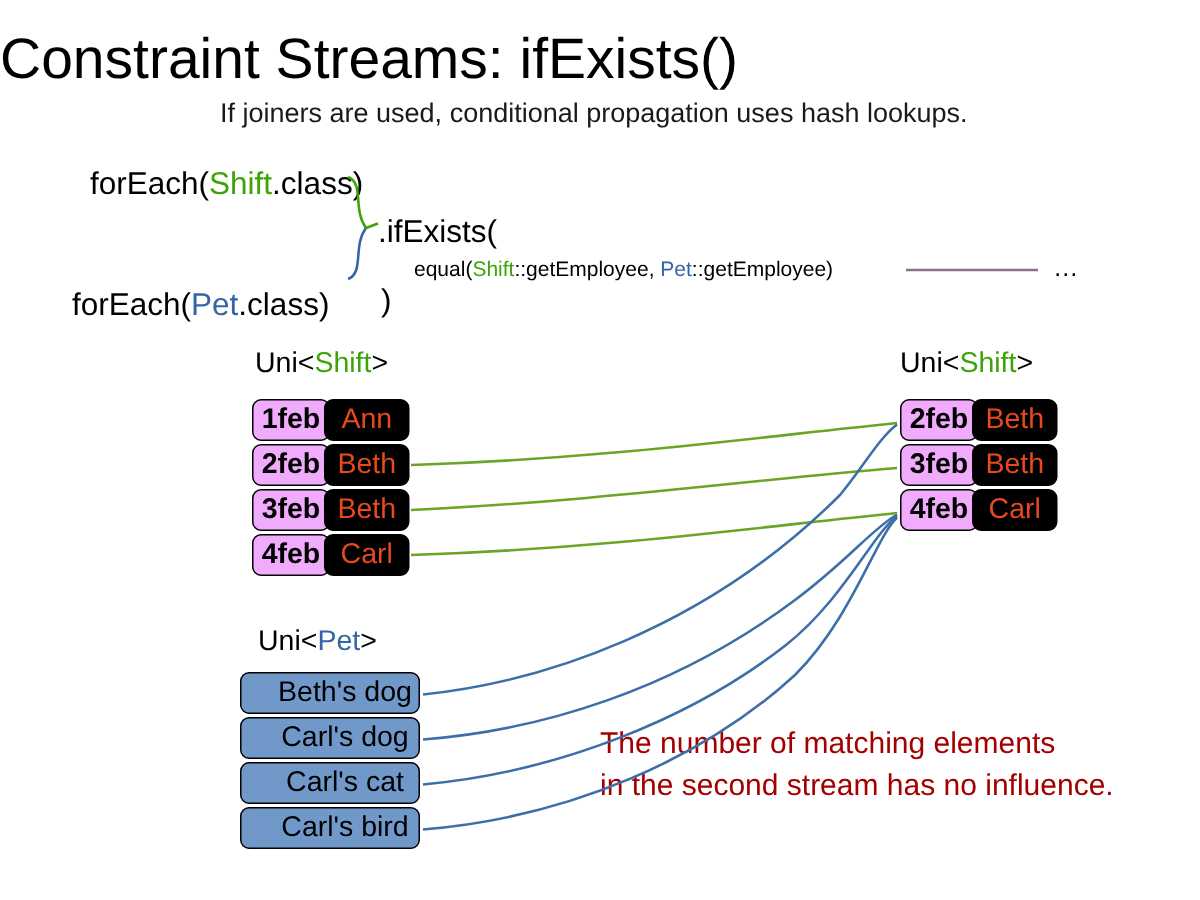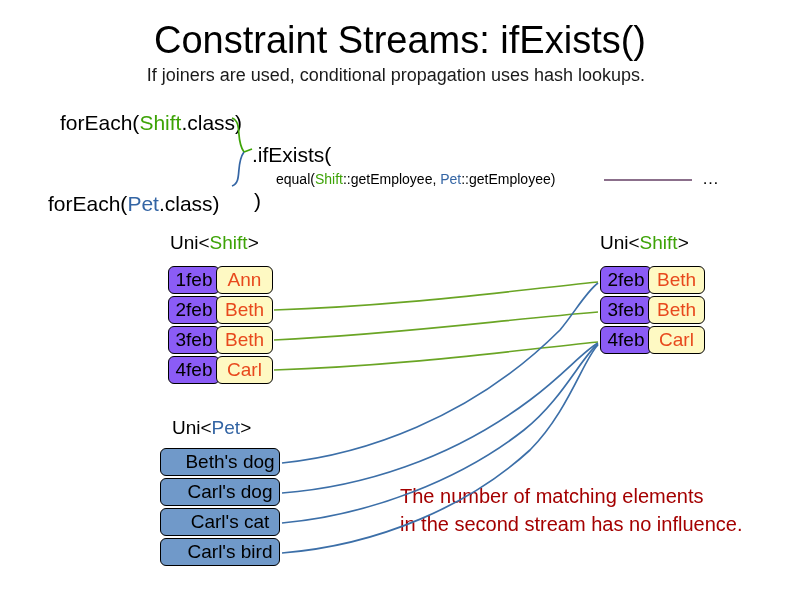--- a/index.html
+++ b/index.html
@@ -22,21 +22,20 @@
     width: 800px;
     height: 600px;
   }
 
   
   .title {
     position: absolute;
     left: 0;
     top: 18px;
     width: 800px;
-    text-align: center;
     font-size: 38px;
     line-height: 44px;
     color: #000000;
     white-space: nowrap;
   }
   .subtitle {
     position: absolute;
     left: 0;
     top: 66px;
     width: 645px;
@@ -110,27 +109,28 @@
     box-sizing: border-box;
     border: 1.6px solid #000000;
     border-radius: 6px;
     font-size: 19px;
     line-height: 25px;
     text-align: center;
     white-space: nowrap;
     overflow: hidden;
   }
   .cell.shift-date {
-    background: #8b5cf6;
+    background: #f0abfc;
     color: #000000;
     left: 0;
     width: 52px;
+    font-weight: bold;
   }
   .cell.shift-name {
-    background: #fef9c3;
+    background: #000000;
     color: #e8491d;
     left: 48px;
     width: 57px;
   }
   .cell.pet-box {
     background: #7099c9;
     color: #000000;
     left: 0;
     width: 120px;
     font-size: 19px;

